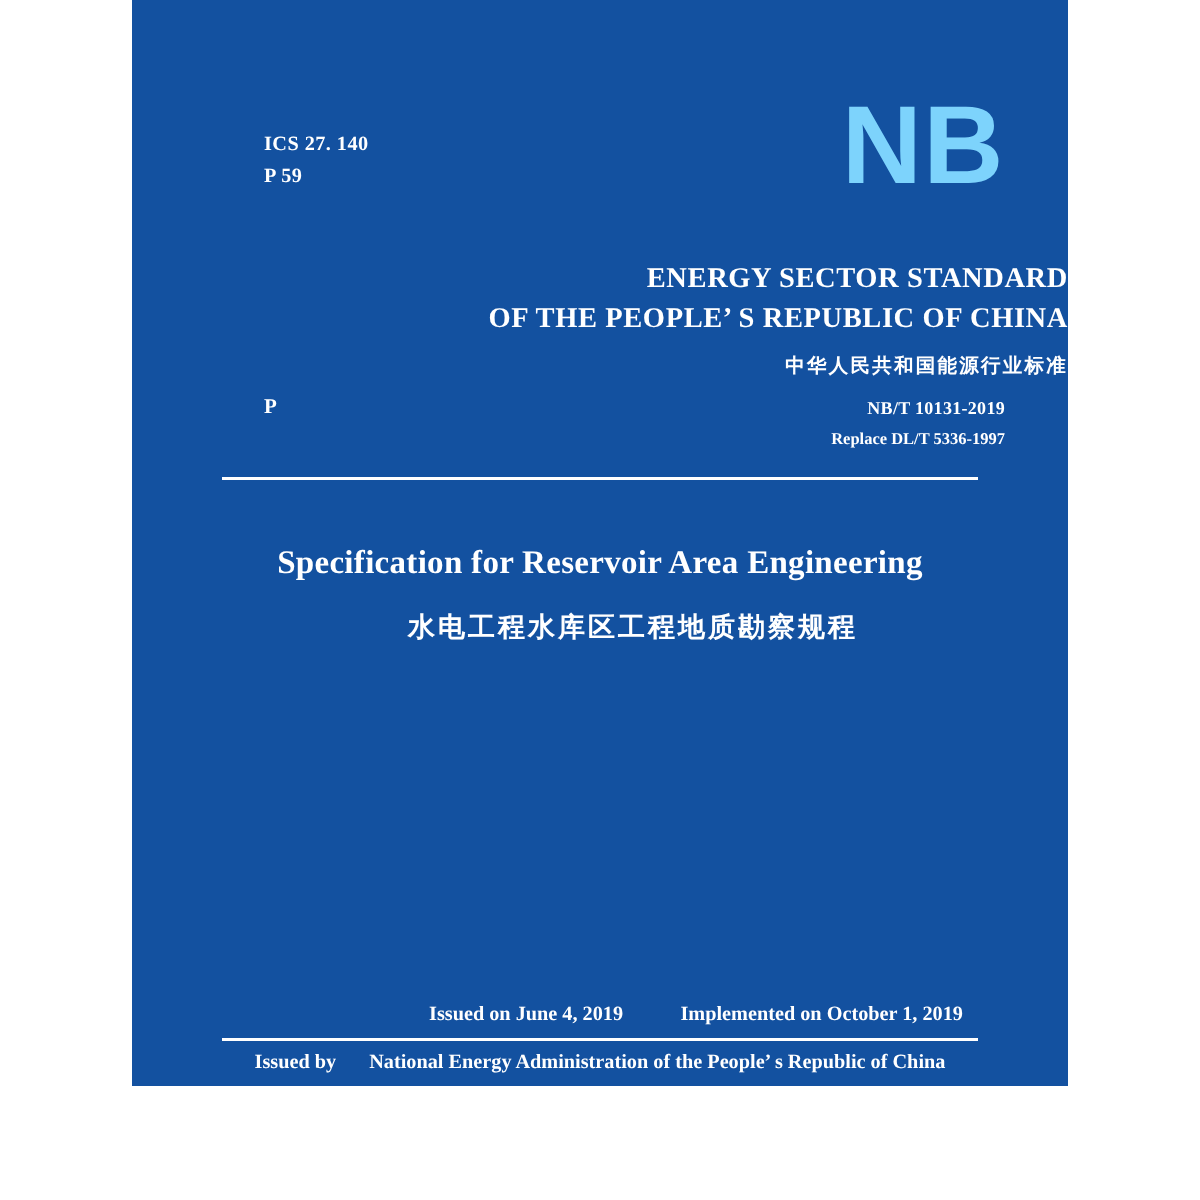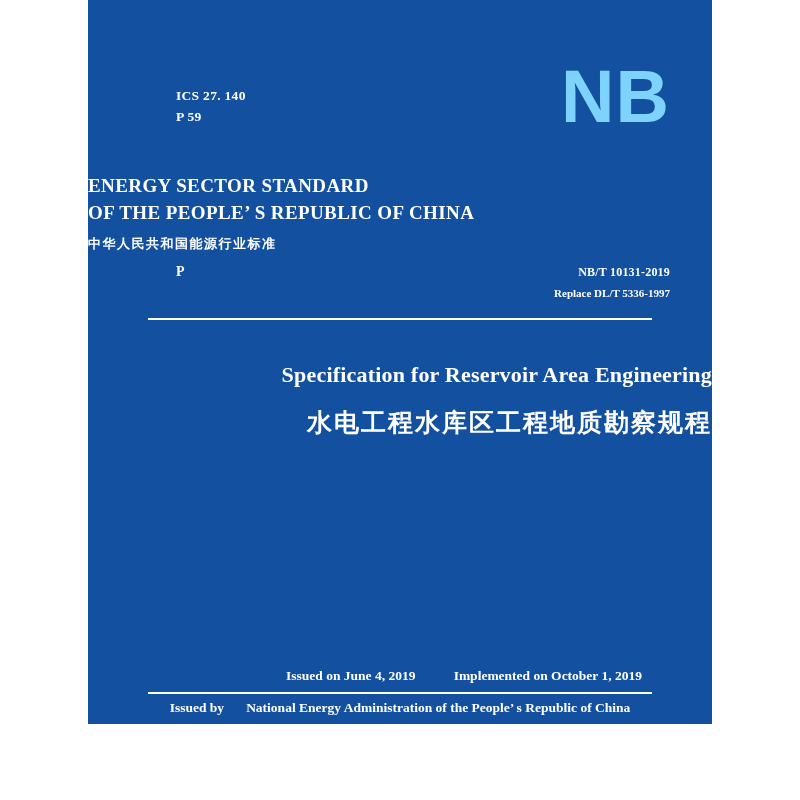--- a/index.html
+++ b/index.html
@@ -46,21 +46,21 @@
     line-height: 78px;
     color: #7dd3fc;
   }
 
   
   .head {
     position: absolute;
     left: 0;
     right: 0;
     top: 172px;
-    text-align: left;
+    text-align: right;
   }
   .head .en1, .head .en2 {
     font-weight: bold;
     font-size: 19px;
     letter-spacing: 0.4px;
     line-height: 27px;
   }
   .head .cn {
     font-family: Liberation Serif, serif;
     font-weight: bold;
@@ -113,32 +113,32 @@
   }
   .rule-top { top: 318px; }
   .rule-bottom { top: 692px; }
 
   
   .title {
     position: absolute;
     left: 0;
     right: 0;
     top: 358px;
-    text-align: right;
+    text-align: center;
   }
   .title .t-en {
     font-weight: bold;
     font-size: 22px;
     line-height: 34px;
     letter-spacing: 0.2px;
   }
   .title .t-cn {
     font-family: "DejaVu Sans", sans-serif;
     font-weight: bold;
-    font-size: 25px;
+    font-size: 18px;
     letter-spacing: 2px;
     margin-top: 14px;
     padding-left: 44px;
   }
 
   
   .dates {
     position: absolute;
     left: 88px;
     right: 62px;

